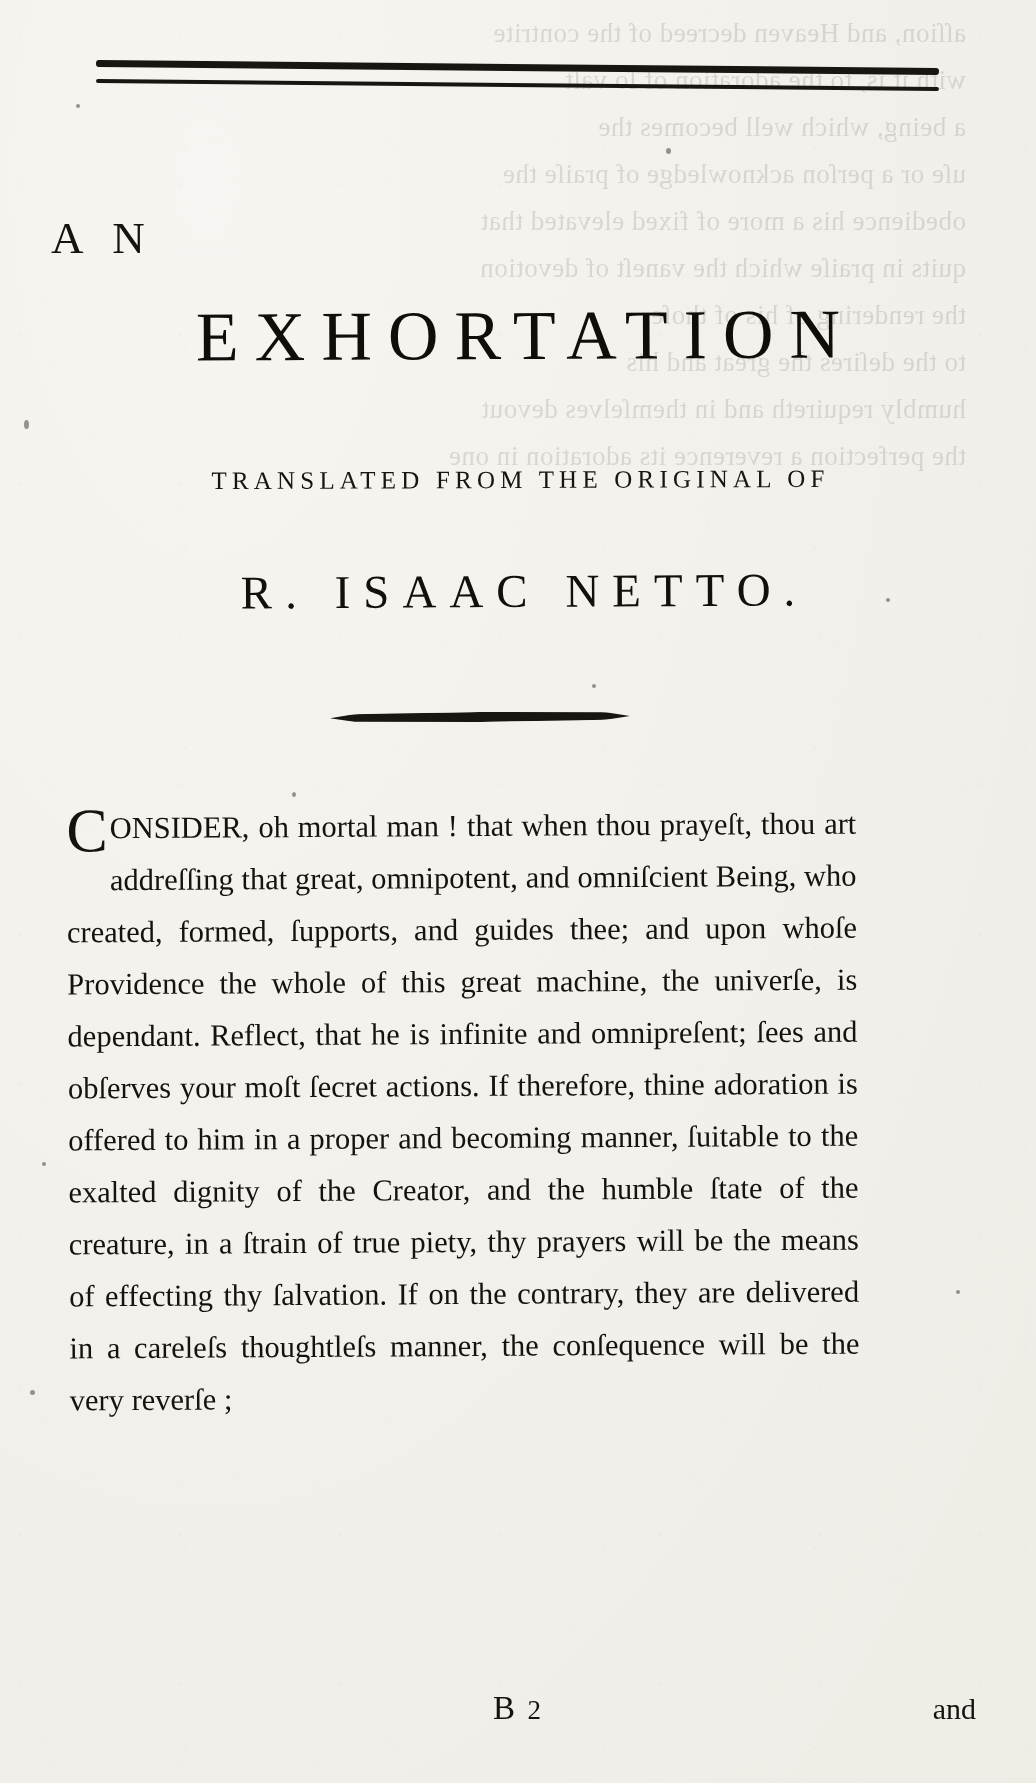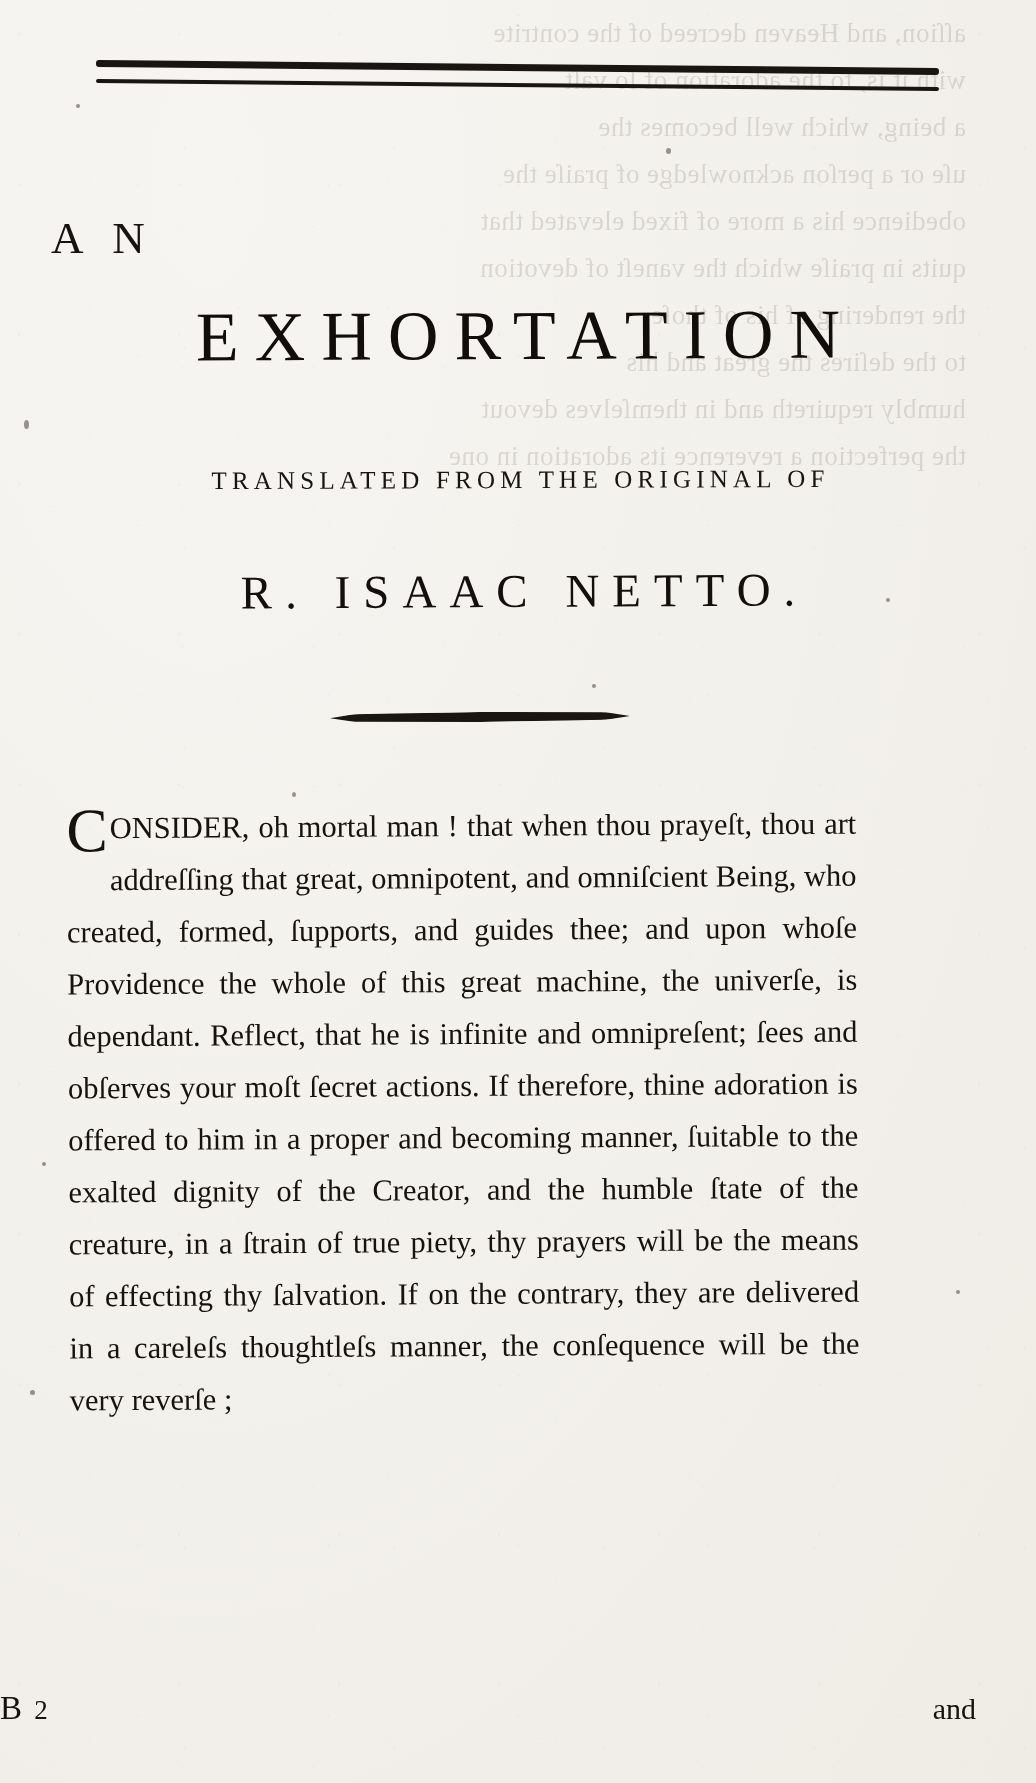--- a/index.html
+++ b/index.html
@@ -155,20 +155,21 @@
     line-height: 52px;
     padding-right: 2px;
     margin-top: 2px;
     font-family: "Liberation Serif", serif;
   }
 
   .signature {
     position: absolute;
     top: 1690px;
     left: 0; right: 0;
+    text-align: center;
     font-size: 33px;
     letter-spacing: 2px;
     color: #16120e;
   }
   .signature .num { font-size: 27px; }
   .catchword {
     position: absolute;
     top: 1692px;
     right: 60px;
     font-size: 30px;

